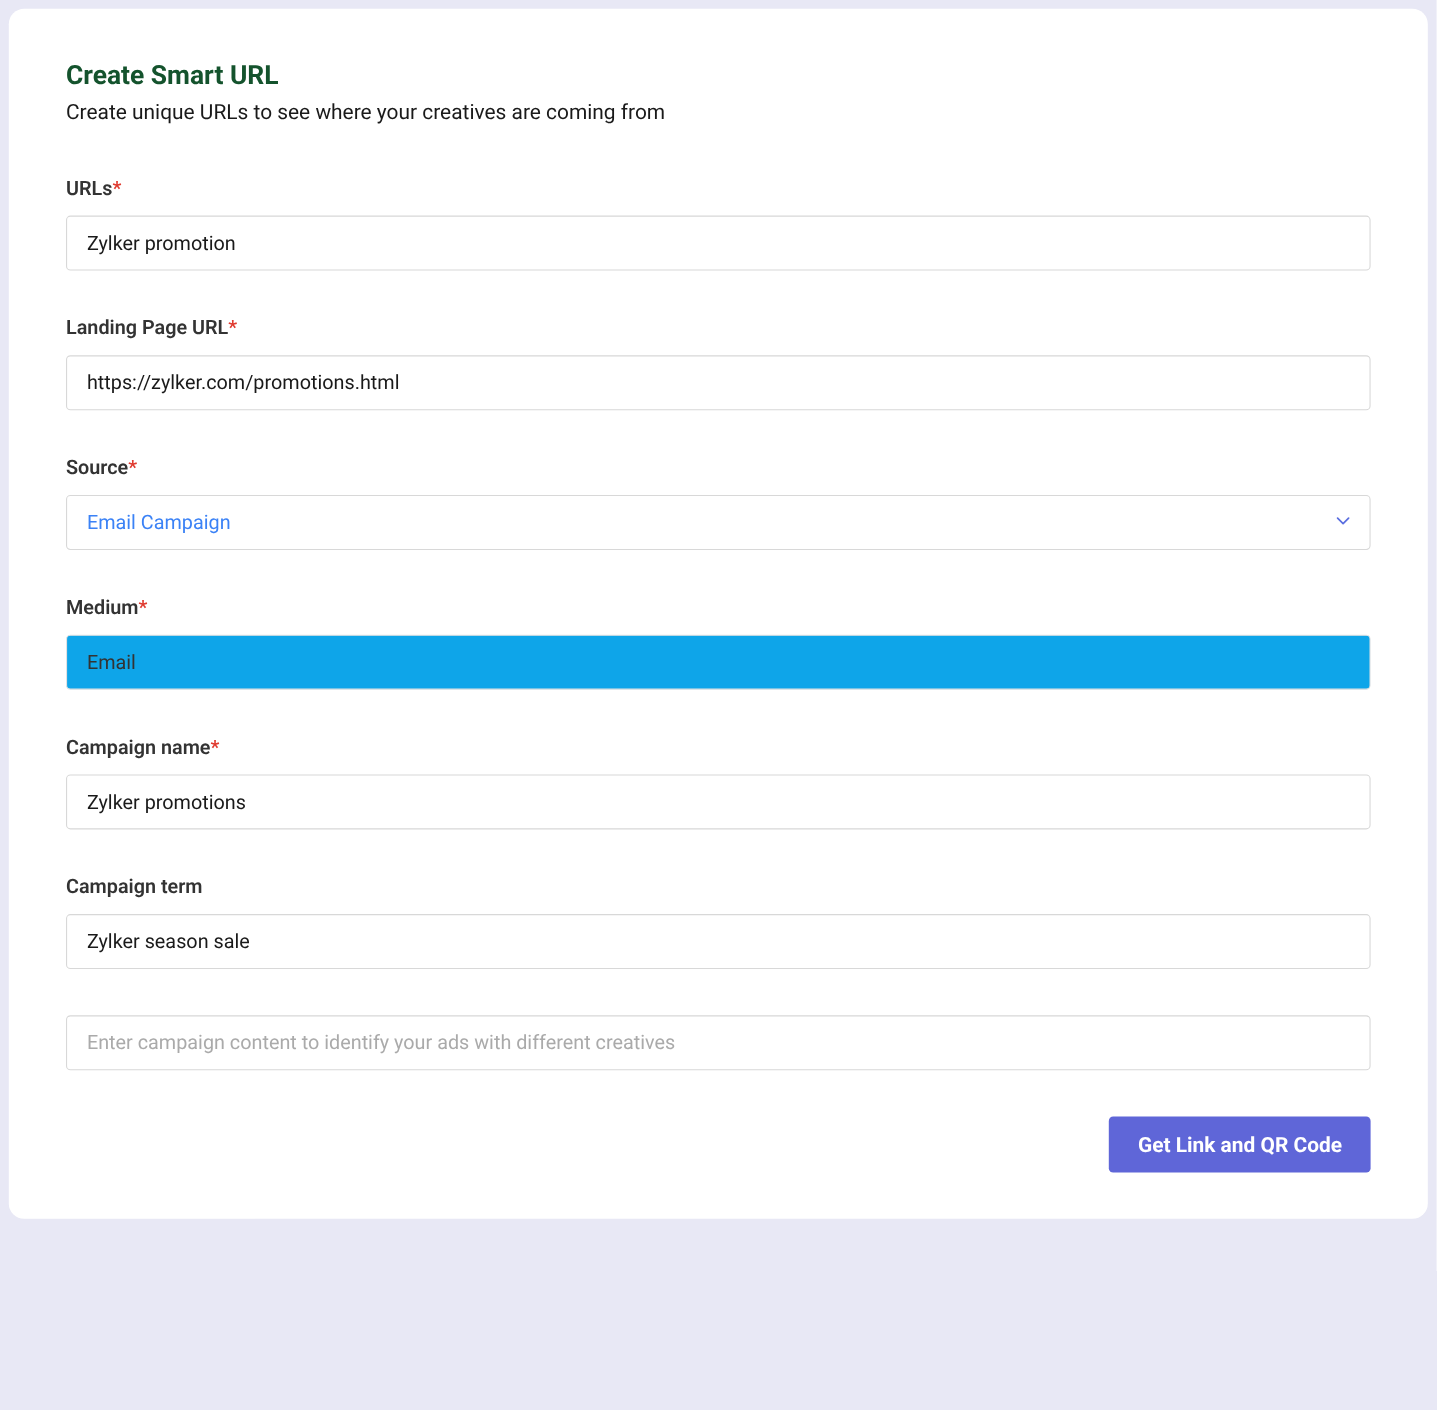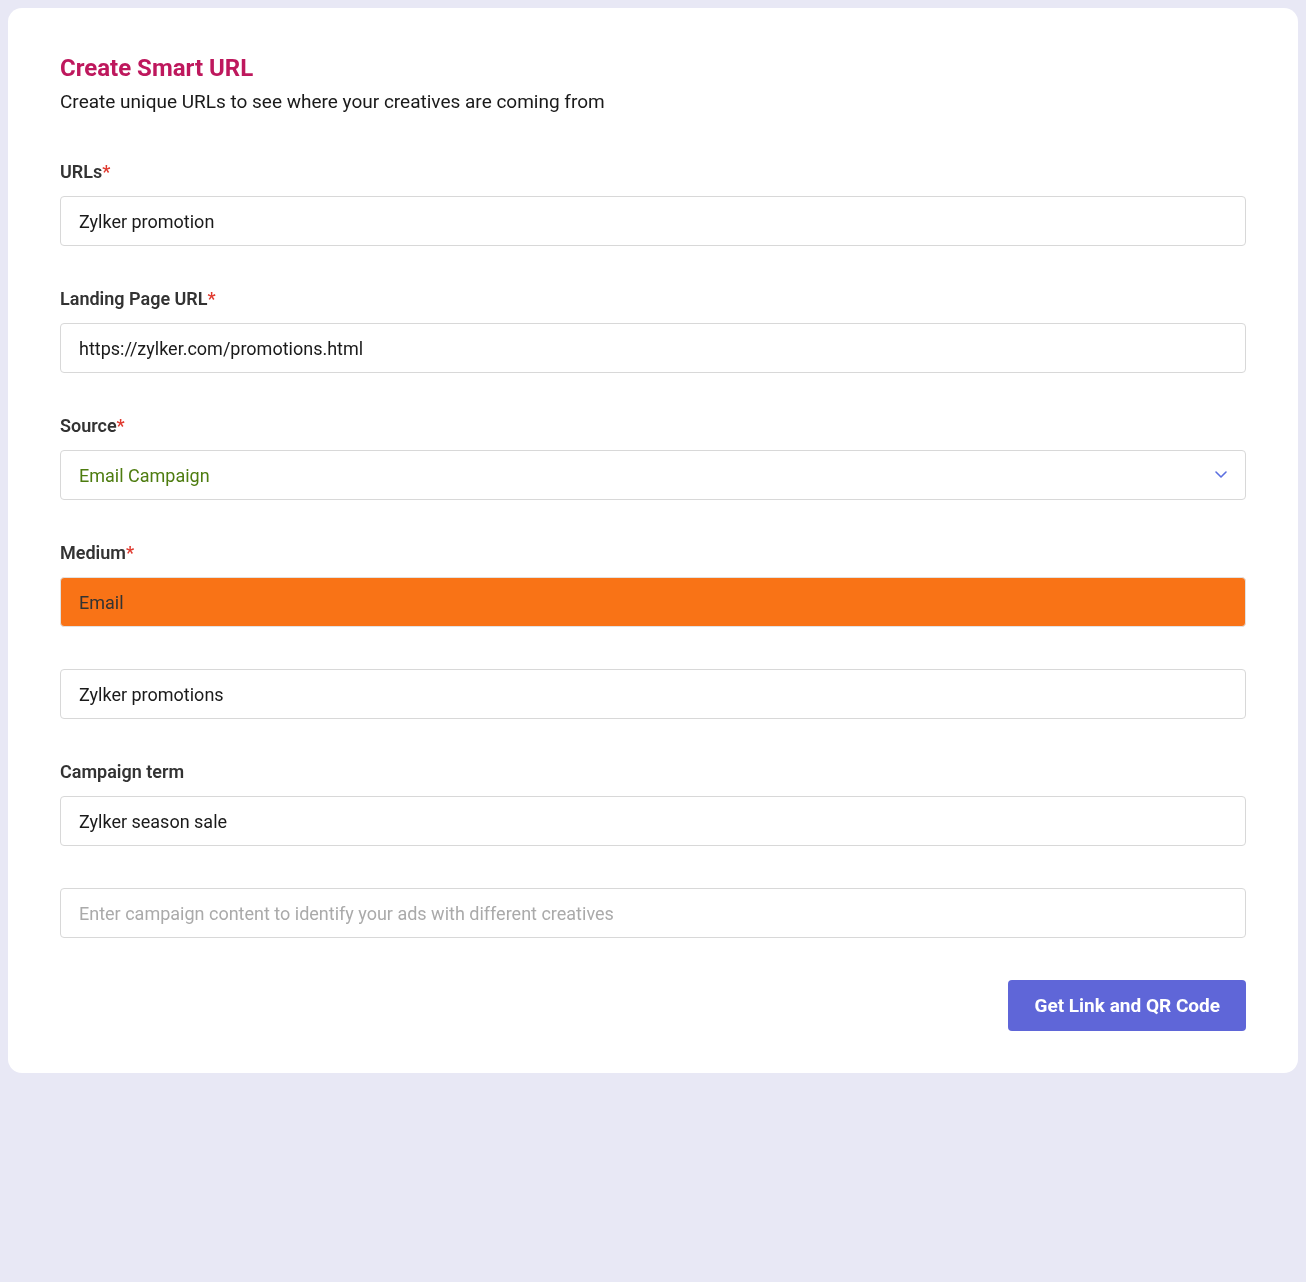--- a/index.html
+++ b/index.html
@@ -16,21 +16,21 @@
     }
     .panel {
       background: #ffffff;
       border-radius: 14px;
       padding: 46px 52px 42px 52px;
       width: 100%;
     }
     .page-title {
       font-size: 24px;
       font-weight: 700;
-      color: #be185d;
+      color: #14532d;
       margin-bottom: 8px;
     }
     .page-subtitle {
       font-size: 19px;
       font-weight: 400;
       color: #1a1a1a;
       margin-bottom: 48px;
     }
     .field-group {
       margin-bottom: 42px;
@@ -53,34 +53,34 @@
       color: #1a1a1a;
       border: 1px solid #d8d8d8;
       border-radius: 4px;
       background: #ffffff;
       font-family: inherit;
     }
     .text-input::placeholder {
       color: #aaaaaa;
     }
     .text-input.readonly {
-      background: #f97316;
+      background: #0ea5e9;
       border-color: #e2e2e2;
       color: #333333;
     }
     .select-wrapper {
       position: relative;
       width: 100%;
     }
     .select-display {
       width: 100%;
       height: 50px;
       padding: 0 18px;
       font-size: 18px;
-      color: #4d7c0f;
+      color: #3b82f6;
       border: 1px solid #d8d8d8;
       border-radius: 4px;
       background: #ffffff;
       display: flex;
       align-items: center;
       cursor: pointer;
     }
     .chevron {
       position: absolute;
       right: 18px;
@@ -144,20 +144,23 @@
   </div>
 
   <div class="field-group">
     <label class="field-label">
       <span>Medium</span><span class="required">*</span>
     </label>
     <input type="text" class="text-input readonly" readonly="" value="Email" style="">
   </div>
 
   <div class="field-group">
+    <label class="field-label">
+      <span>Campaign name</span><span class="required">*</span>
+    </label>
     <input type="text" class="text-input" value="Zylker promotions" style="">
   </div>
 
   <div class="field-group">
     <label class="field-label">
       <span>Campaign term</span>
     </label>
     <input type="text" class="text-input" value="Zylker season sale" style="">
   </div>
 

